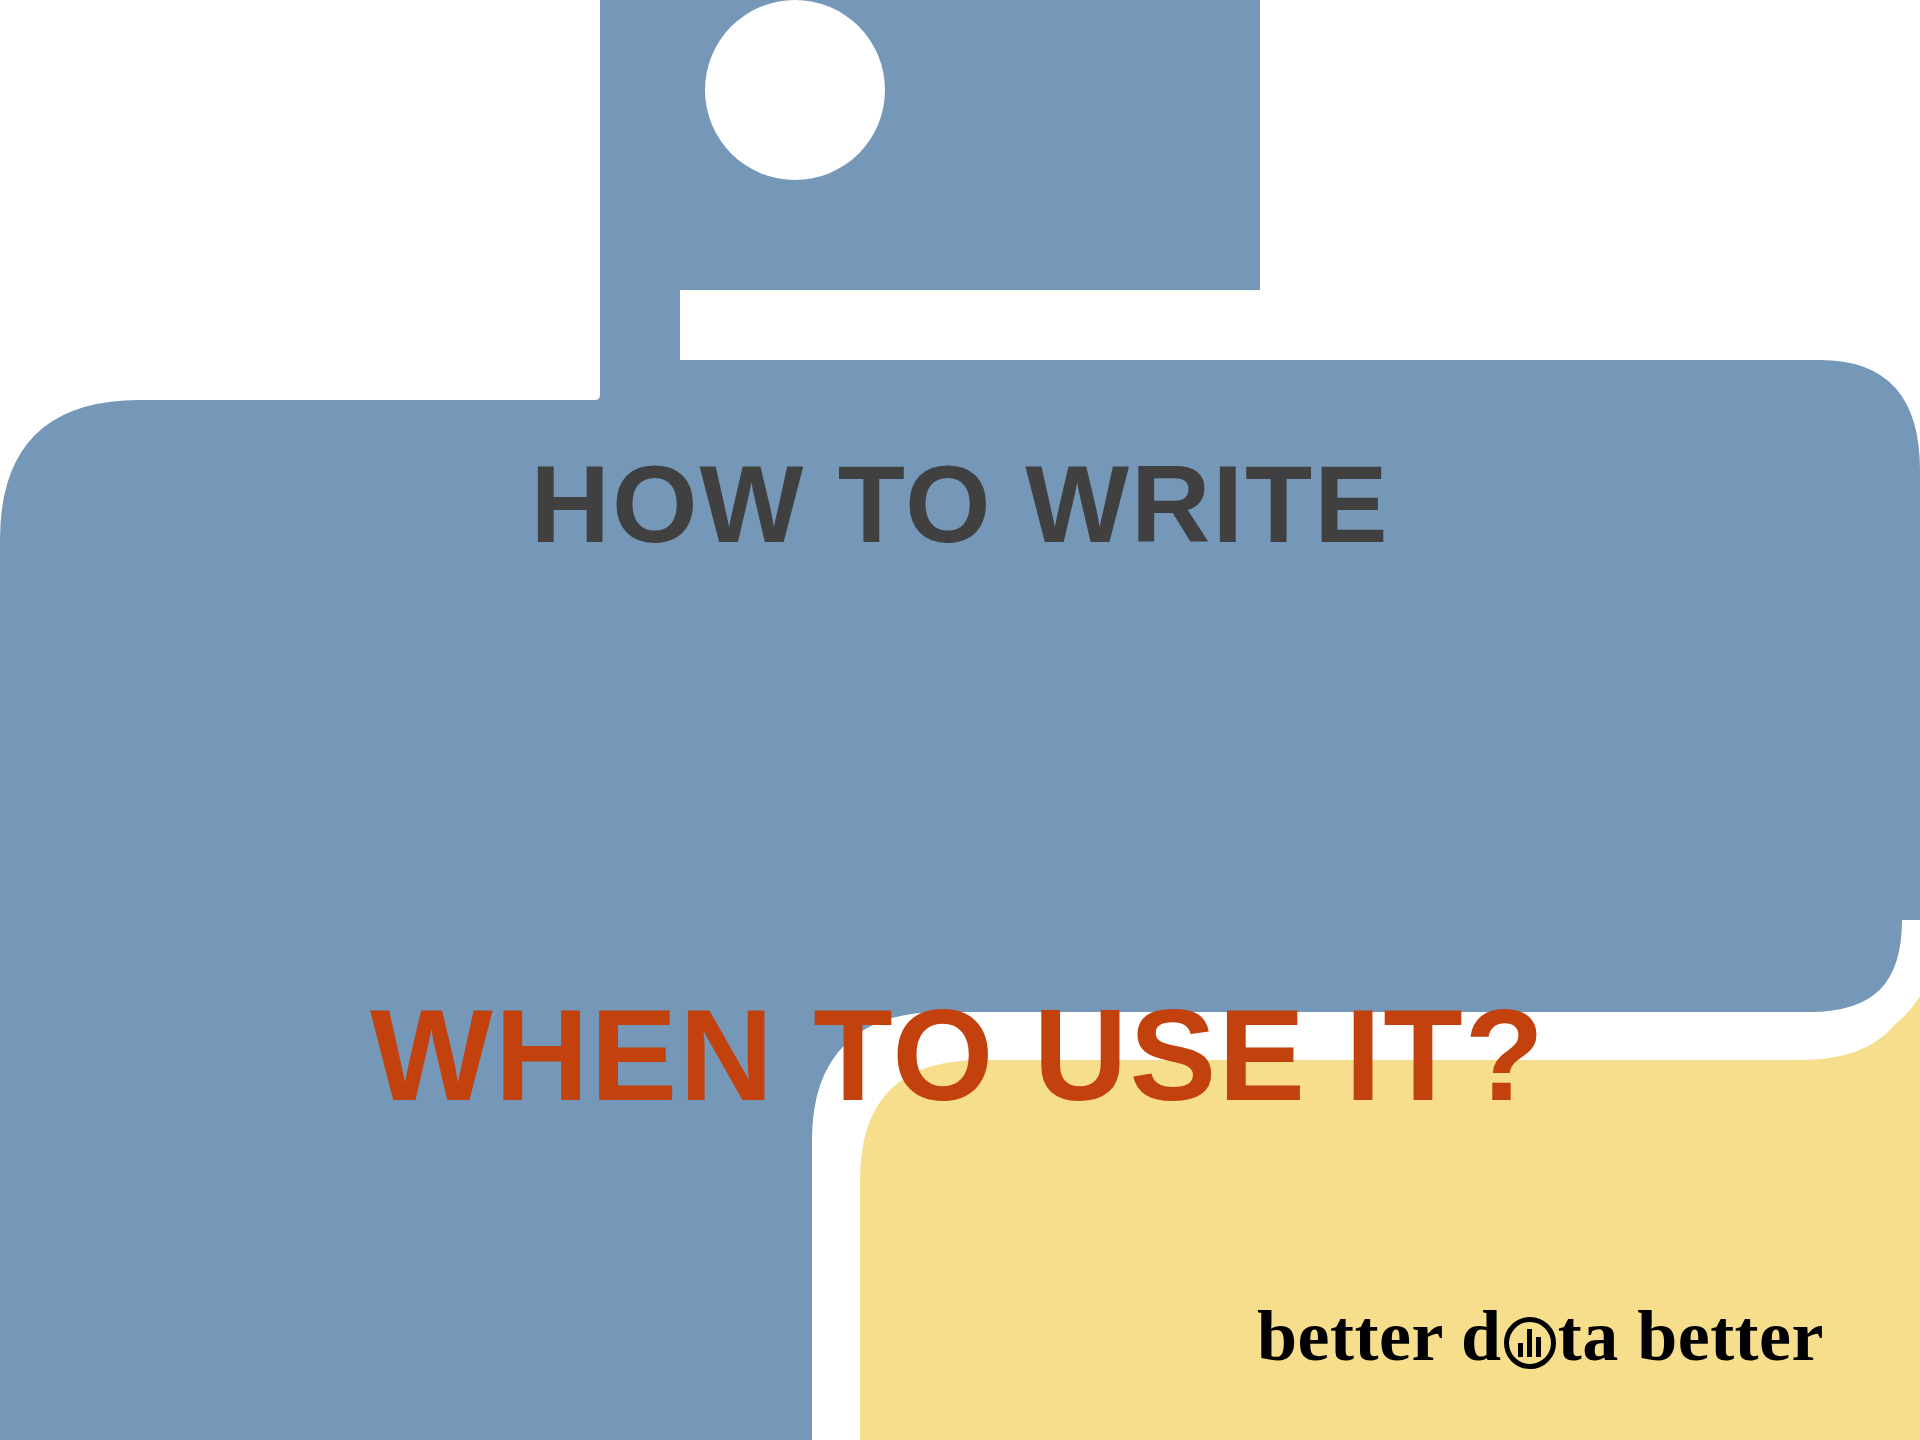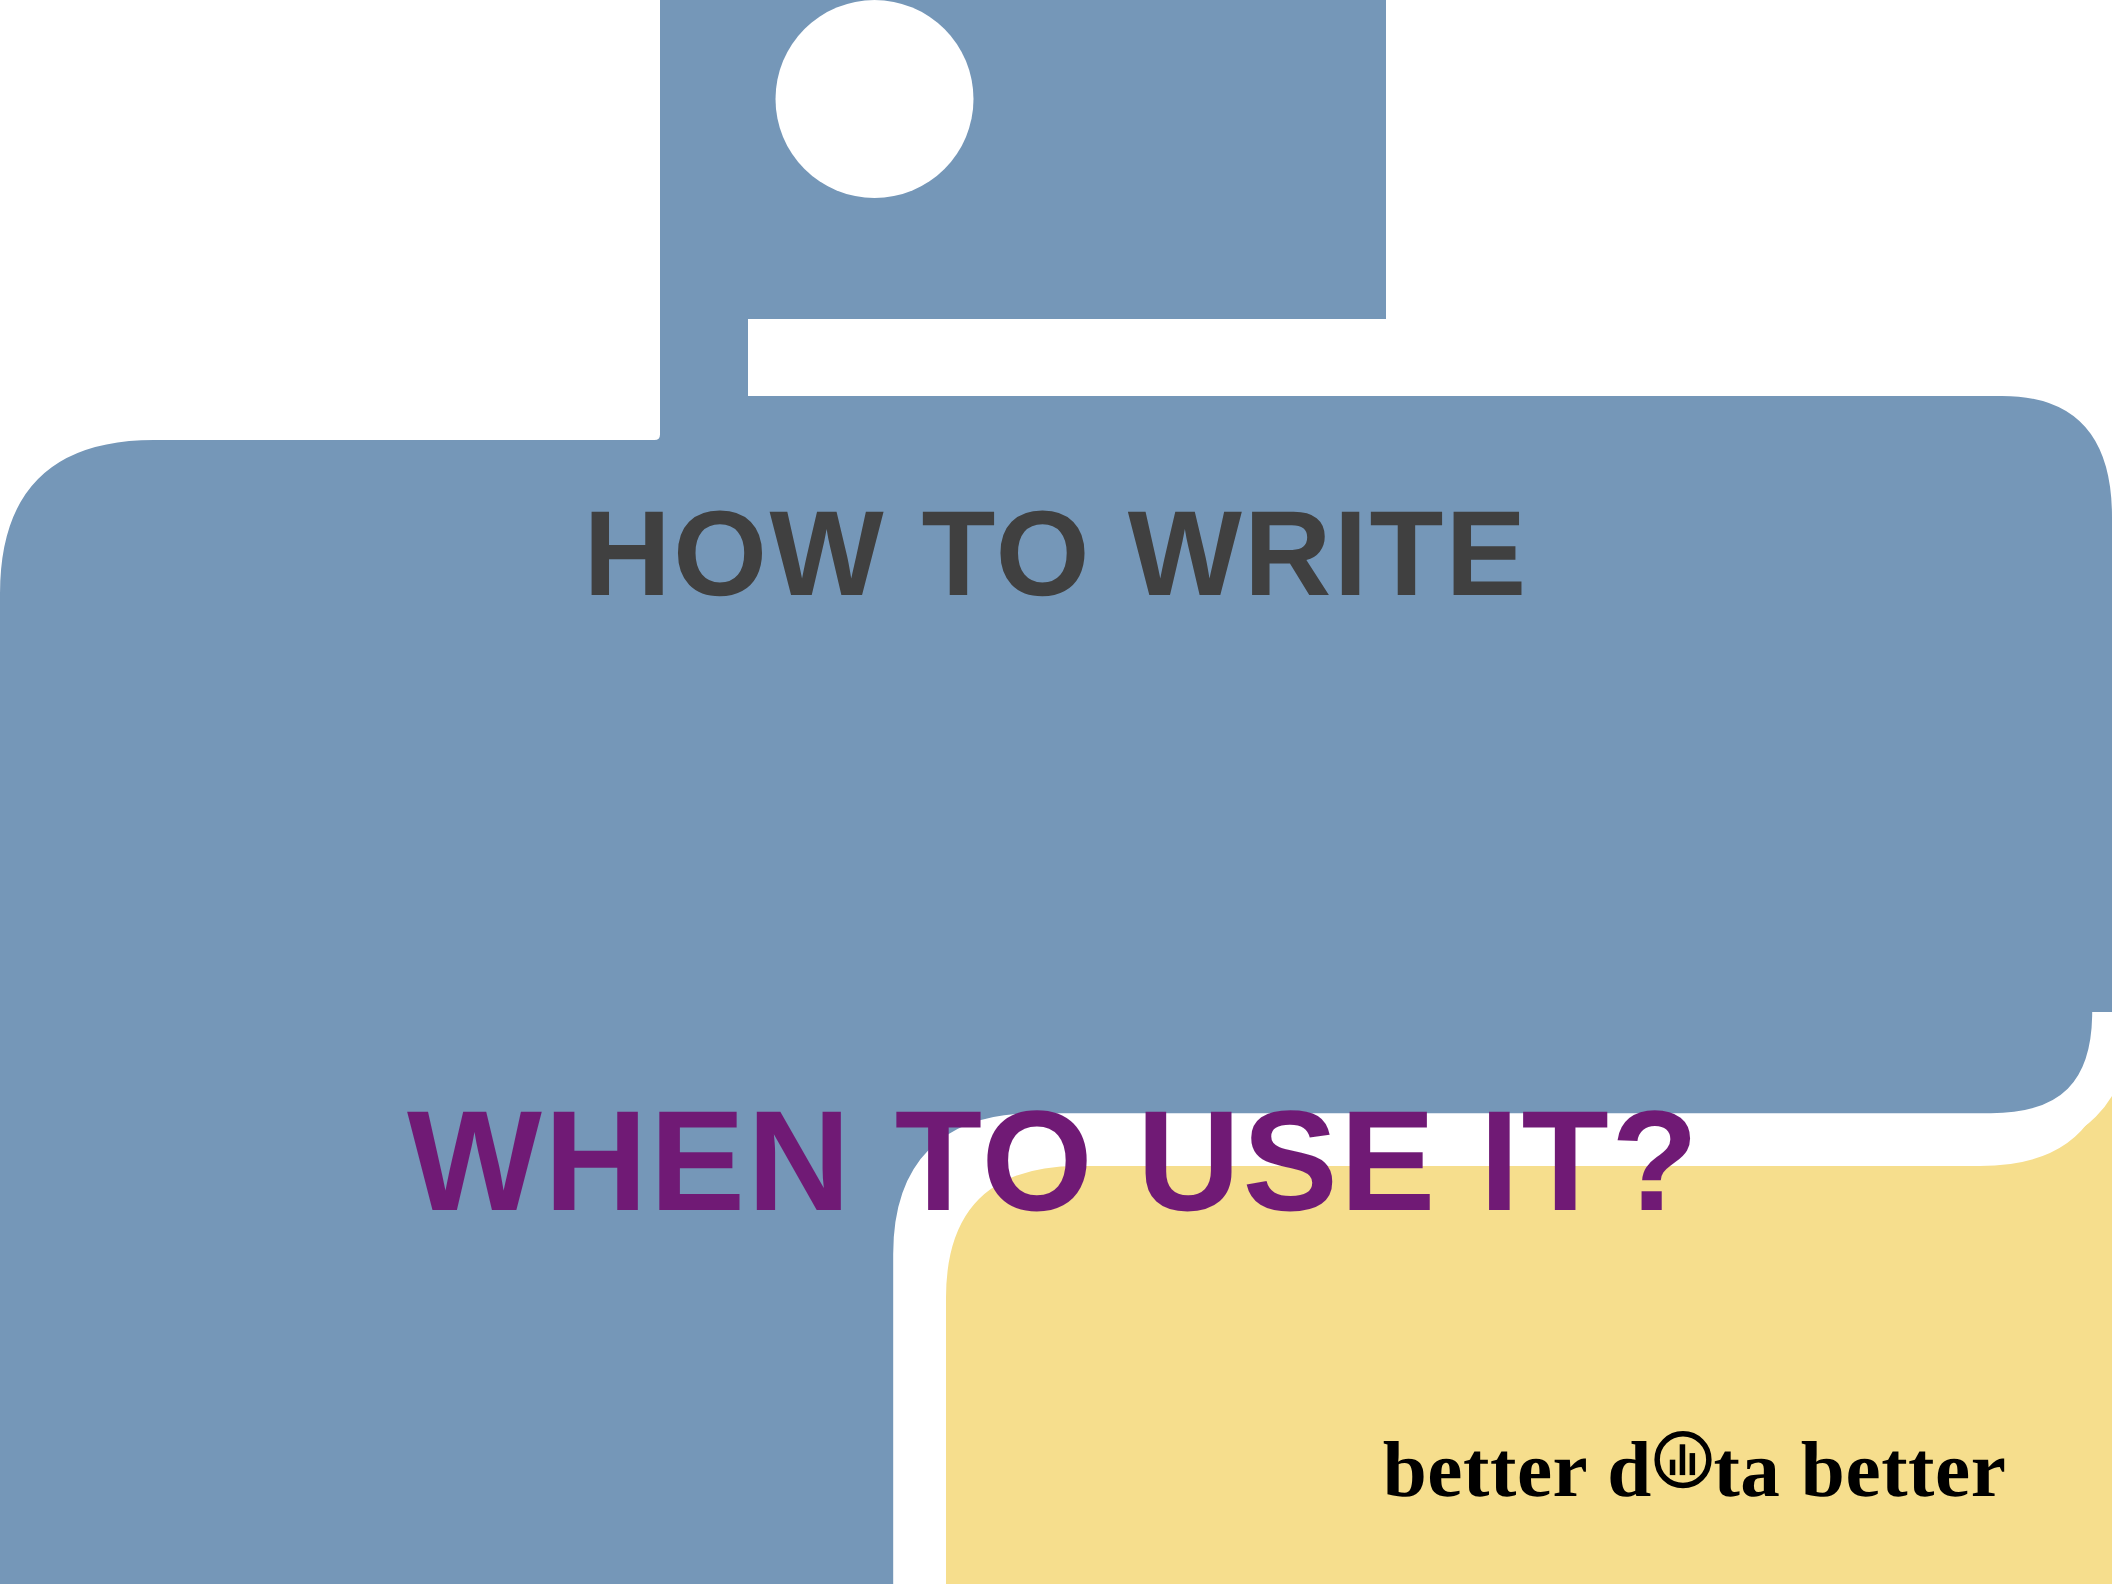--- a/index.html
+++ b/index.html
@@ -60,33 +60,33 @@
     margin-top: 6px;
   }
   .line4 {
     position: absolute;
     top: 980px;
     left: 0; right: 4px;
     text-align: center;
     font-weight: 900;
     letter-spacing: 2px;
     font-size: 130px;
-    color: #701a75;
+    color: #c2410c;
   }
   .brand {
     position: absolute;
     bottom: 62px;
     right: 96px;
     font-family: Georgia, "Times New Roman", serif;
     font-weight: 700;
     font-size: 72px;
     color: #000;
     letter-spacing: 0.5px;
     display: flex;
-    align-items: flex-start;
+    align-items: center;
     gap: 0;
   }
   .brand .pre, .brand .post {
     white-space: pre;
   }
   .brand-icon {
     display: inline-flex;
     align-items: center;
     justify-content: center;
     width: 52px;

